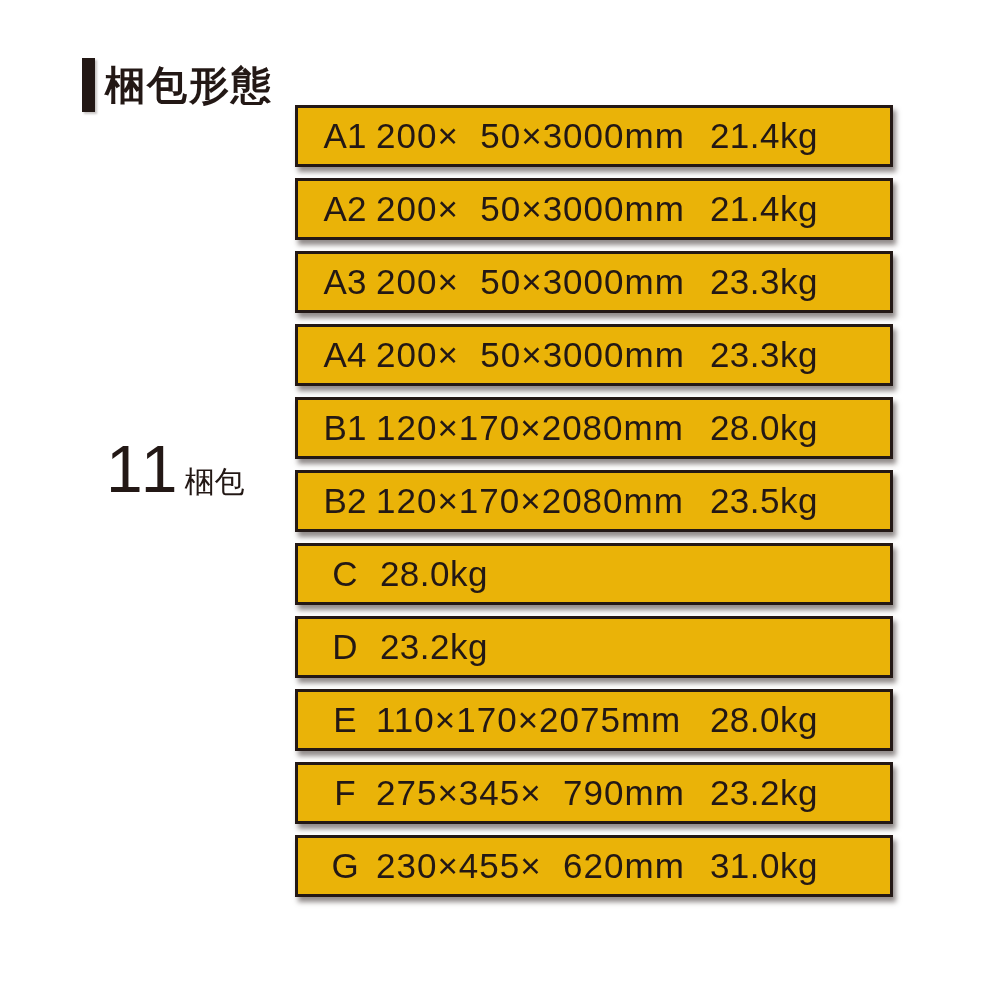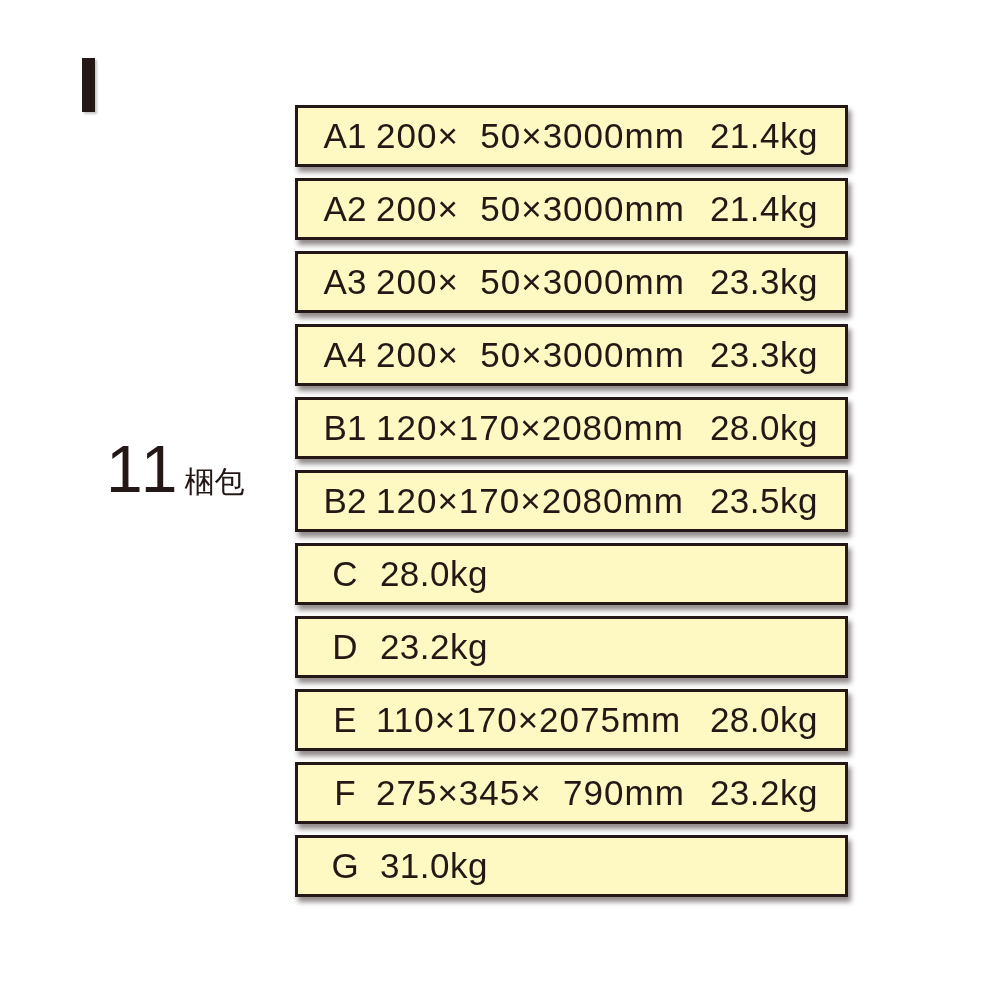--- a/index.html
+++ b/index.html
@@ -27,41 +27,42 @@
   .summary{
     position:absolute;left:106px;top:424px;
     display:flex;align-items:baseline;gap:4px;
   }
   .count{font-size:66px;font-weight:400;letter-spacing:3px;line-height:1;}
   .unit{font-size:30px;line-height:1;margin-top:43px;}
   
   .rows{position:absolute;left:295px;top:105px;width:598px;}
   .row{
     box-sizing:border-box;
-    width:553px;height:62px;
+    width:598px;height:62px;
     margin-bottom:11px;
-    background:#fef9c3;
+    background:#eab308;
     border:3px solid #231815;
     box-shadow:3px 5px 5px rgba(35,24,21,0.5);
     display:flex;align-items:center;
     padding-left:16px;
     font-size:35px;
   }
   .cell{white-space:pre;line-height:56px;}
   .cell.label{width:62px;text-align:center;}
   .cell.dims{width:330px;text-align:left;letter-spacing:1px;}
   .cell.weight{width:112px;text-align:right;letter-spacing:0.5px;}
 </style>
 </head>
 <body>
 
 <div class="canvas">
 
   <div class="header">
     <div class="title-bar"></div>
+    <div class="title">梱包形態</div>
   </div>
 
   <div class="summary">
     <span class="count">11</span>
     <span class="unit">梱包</span>
   </div>
 
   <div class="rows">
     <div class="row">
       <span class="cell label">A1</span>
@@ -106,17 +107,18 @@
       <span class="cell dims">110×170×2075mm</span>
       <span class="cell weight">28.0kg</span>
     </div>
     <div class="row">
       <span class="cell label">F</span>
       <span class="cell dims">275×345×  790mm</span>
       <span class="cell weight">23.2kg</span>
     </div>
     <div class="row">
       <span class="cell label">G</span>
+      <span class="cell dims">230×455×  620mm</span>
       <span class="cell weight">31.0kg</span>
     </div>
   </div>
 
 </div>
 
 </body></html>

